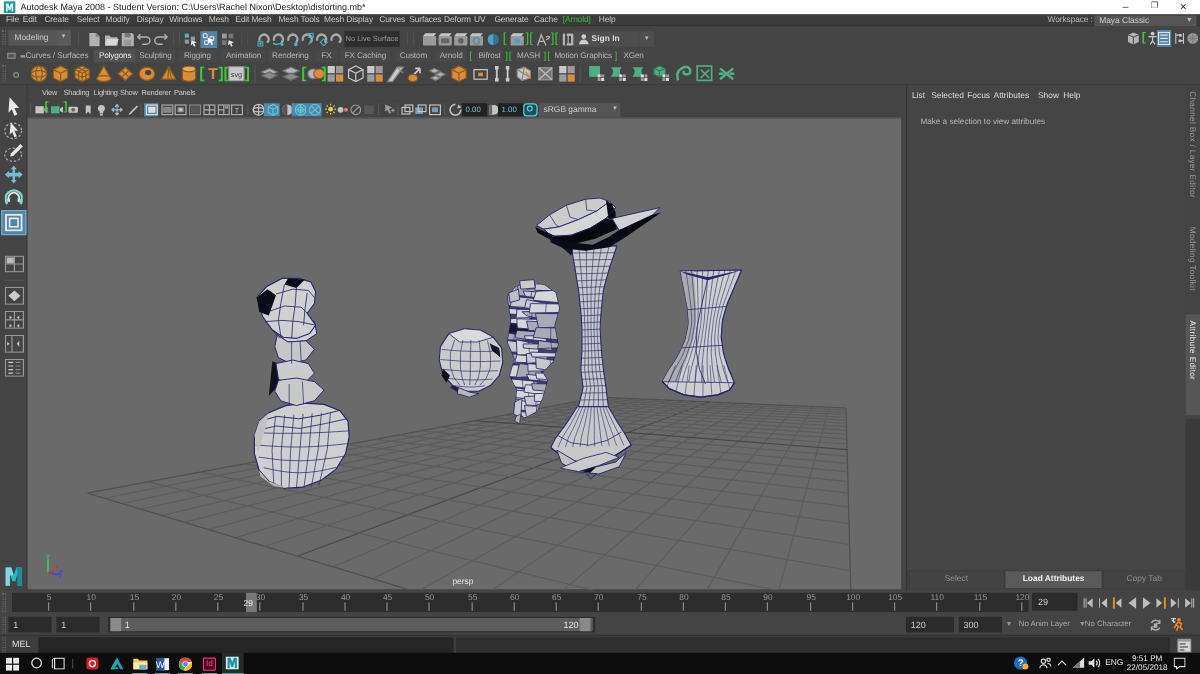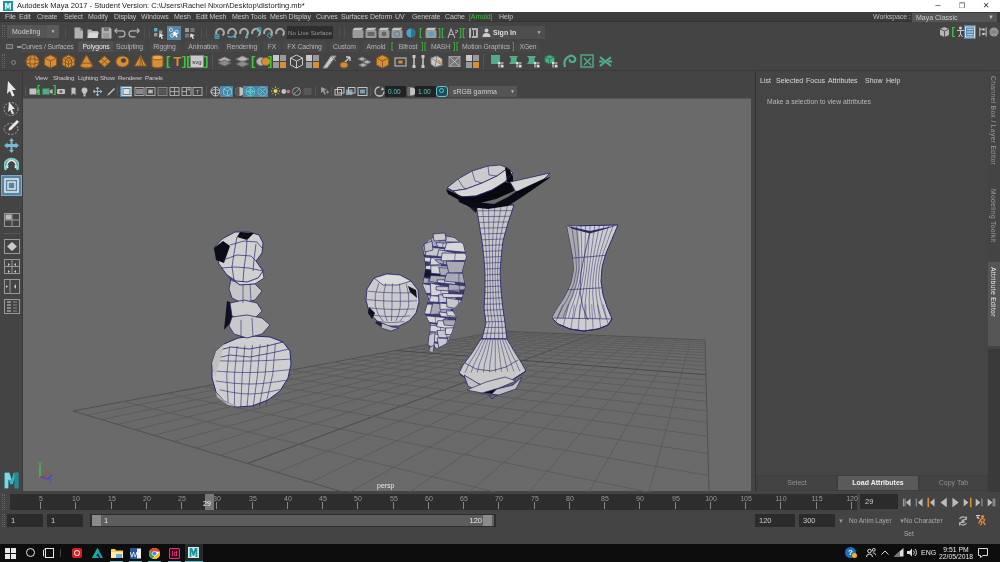--- a/index.html
+++ b/index.html
@@ -44,21 +44,21 @@
 </style>
 </head>
 <body>
 <div id="app">
 
   <div class="abs" id="titlebar">
     <svg class="abs" style="left:3px;top:1px" width="10" height="10" viewBox="0 0 10 10">
         <rect width="10" height="10" fill="#1b96a0"></rect>
         <path d="M2 8.5 V2 L4 2 L5 5 L6 2 L8 2 V8.5 L6.6 8.5 L6.6 4.5 L5.6 7.5 L4.4 7.5 L3.4 4.5 L3.4 8.5 Z" fill="#d9f2f4"></path>
       </svg>
-    <div class="abs" id="titletext">Autodesk Maya 2017 - Student Version: C:\Users\Rachel Nixon\Desktop\distorting.mb*</div>
+    <div class="abs" id="titletext">Autodesk Maya 2008 - Student Version: C:\Users\Rachel Nixon\Desktop\distorting.mb*</div>
     <div class="abs winbtn" style="left:933px;">–</div>
     <div class="abs winbtn" style="left:957px;font-size:7px;">❐</div>
     <div class="abs winbtn" style="left:981px;font-size:8px;">✕</div>
   </div>
 
   <div class="abs" id="menubar">
     <div class="menuitem" style="left:5px">File</div>
     <div class="menuitem" style="left:19px">Edit</div>
     <div class="menuitem" style="left:37px">Create</div>
     <div class="menuitem" style="left:64px">Select</div>
@@ -1049,20 +1049,33 @@
         <path d="M9.5 1.5 V4.5 H6.5 M2.5 10.5 V7.5 H5.5" fill="none" stroke="#b0b0b0" stroke-width="1"></path>
         <rect x="4.5" y="4.5" width="3" height="3.6" fill="#b0b0b0"></rect>
       </svg>
     <svg class="abs" style="left:974px;top:2px" width="13" height="13" viewBox="0 0 13 13">
         <path d="M2 1.5 H6 M4 1.5 V5 M2.5 3 L5.5 4.5" stroke="#cfcfcf" fill="none"></path>
         <circle cx="8.5" cy="2.5" r="1.6" fill="#e8882a"></circle>
         <path d="M7.8 4.5 L6 6.5 L8 8 L6.5 11.5 M7.8 4.5 L10.5 5.5 L9.5 8.5 L11.5 11 M6 6.8 L4.5 9.5" stroke="#e8882a" fill="none" stroke-width="1.3"></path>
       </svg>
   </div>
 
+  <div class="abs" id="cmdline">
+      <div class="abs" style="left:2px;top:1px;width:3px;height:13px;border-left:1px dotted #666;border-right:1px dotted #666;"></div>
+    <div class="abs" style="left:10px;top:2px;font-size:7.5px;color:#dddddd;">MEL</div>
+    <div class="abs" style="left:32px;top:1px;width:346px;height:13px;background:#262626;"></div>
+    <div class="abs" style="left:380px;top:1px;width:595px;height:13px;background:#2e2e2e;"></div>
+    <svg class="abs" style="left:981px;top:2px" width="12" height="12" viewBox="0 0 12 12">
+        <rect x="0.5" y="0.5" width="11" height="11" fill="#d8d8d8" stroke="#888"></rect>
+        <rect x="0.5" y="0.5" width="11" height="2.2" fill="#999"></rect>
+        <rect x="2" y="4" width="5" height="1.2" fill="#666"></rect>
+        <rect x="2" y="6.5" width="7" height="1.2" fill="#666"></rect>
+        <rect x="2" y="9" width="4" height="1.2" fill="#666"></rect>
+      </svg>
+  </div>
 
   <div class="abs" id="taskbar">
       <svg class="abs" style="left:5px;top:4px" width="11" height="11" viewBox="0 0 11 11">
         <rect x="0" y="0" width="5" height="5" fill="#e8e8e8"></rect>
         <rect x="6" y="0" width="5" height="5" fill="#e8e8e8"></rect>
         <rect x="0" y="6" width="5" height="5" fill="#e8e8e8"></rect>
         <rect x="6" y="6" width="5" height="5" fill="#e8e8e8"></rect>
       </svg>
 <div class="abs" style="left:26px;top:4px;width:9px;height:9px;border:1.3px solid #e8e8e8;border-radius:50%;"></div>
 <svg class="abs" style="left:43px;top:4px" width="11" height="10" viewBox="0 0 11 10">

